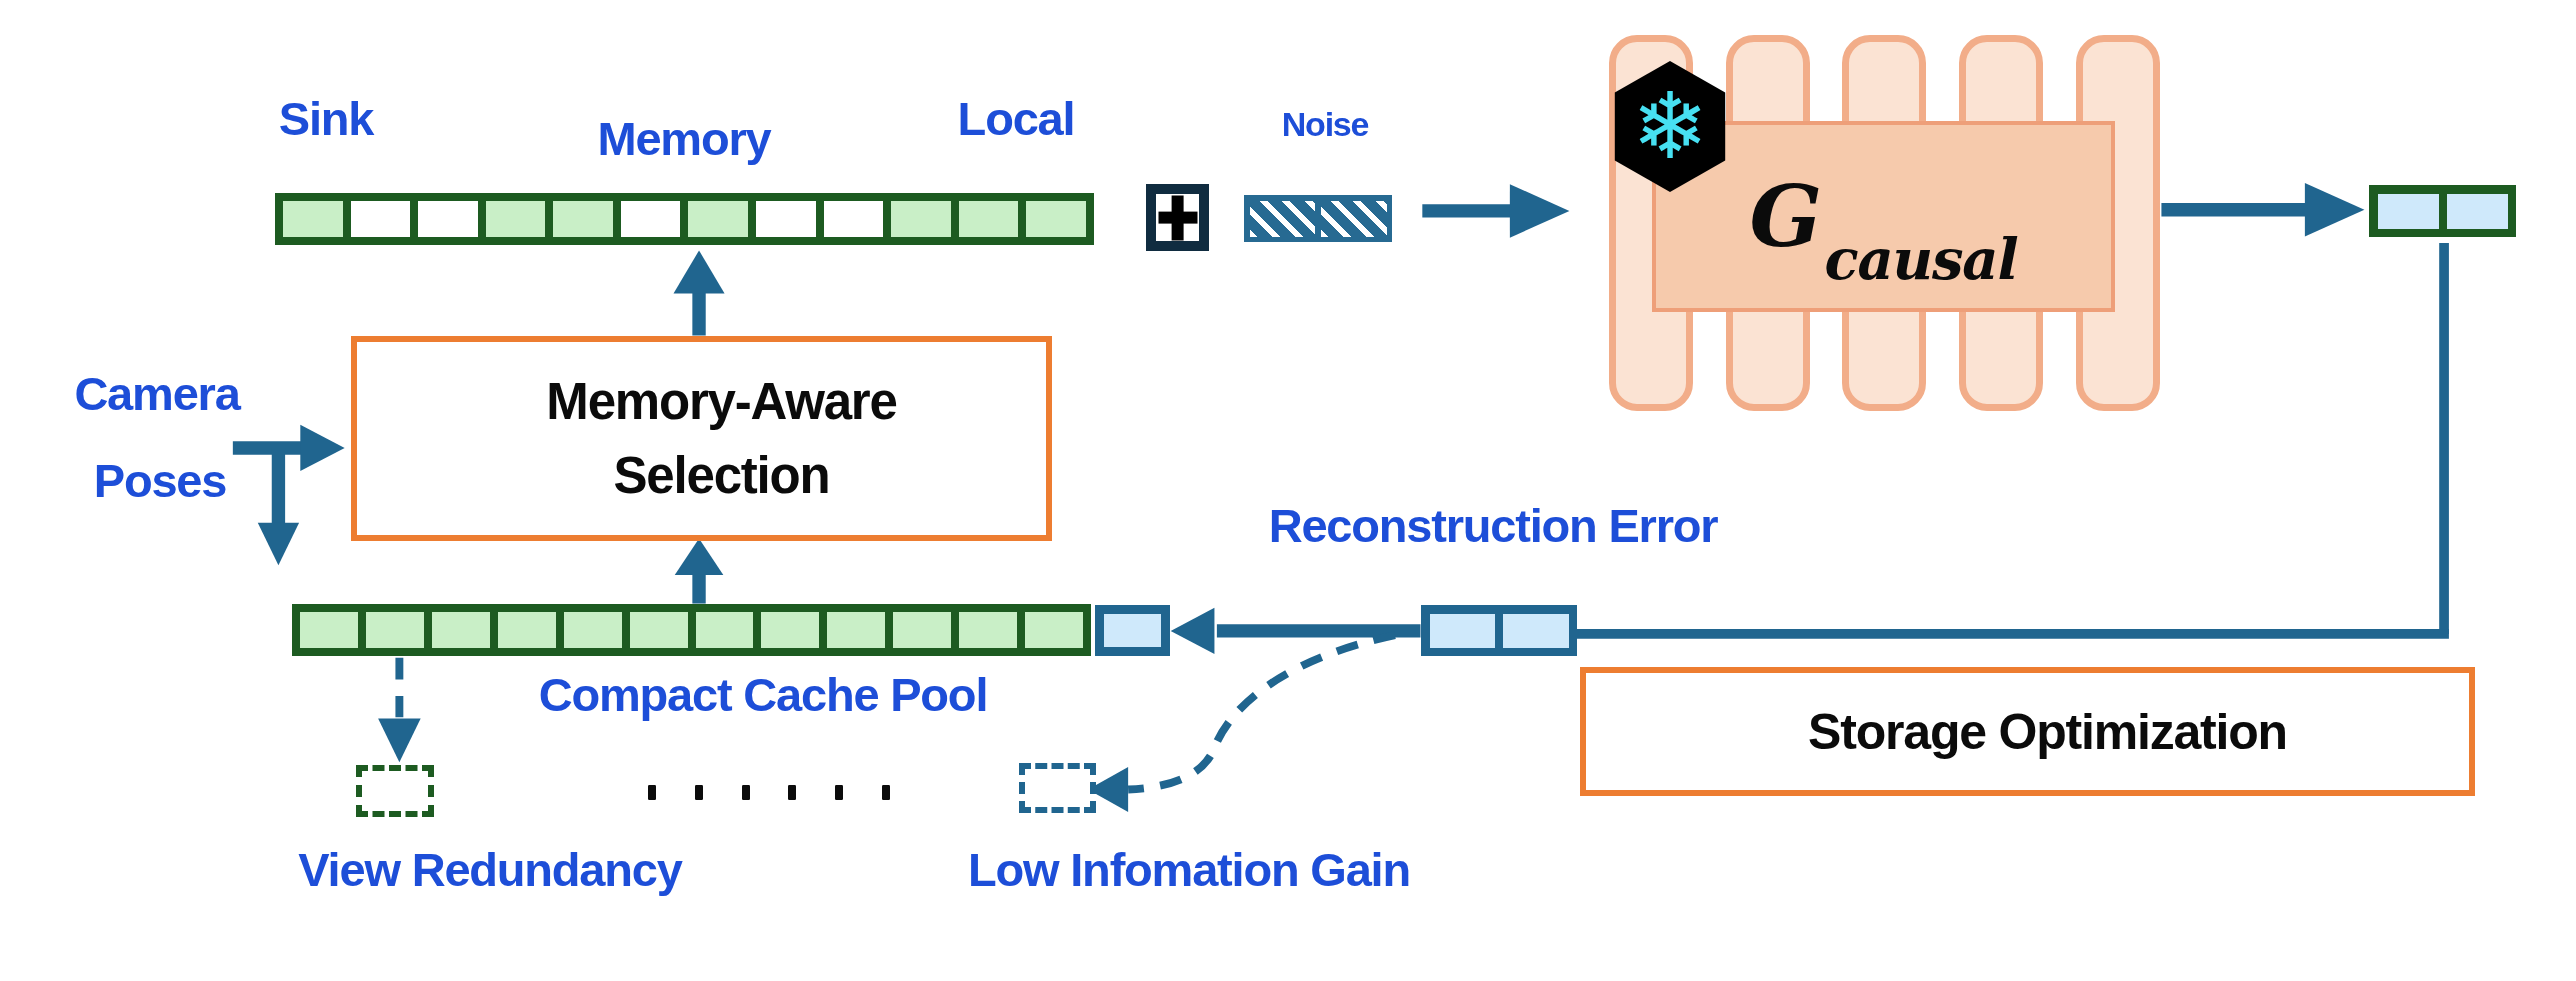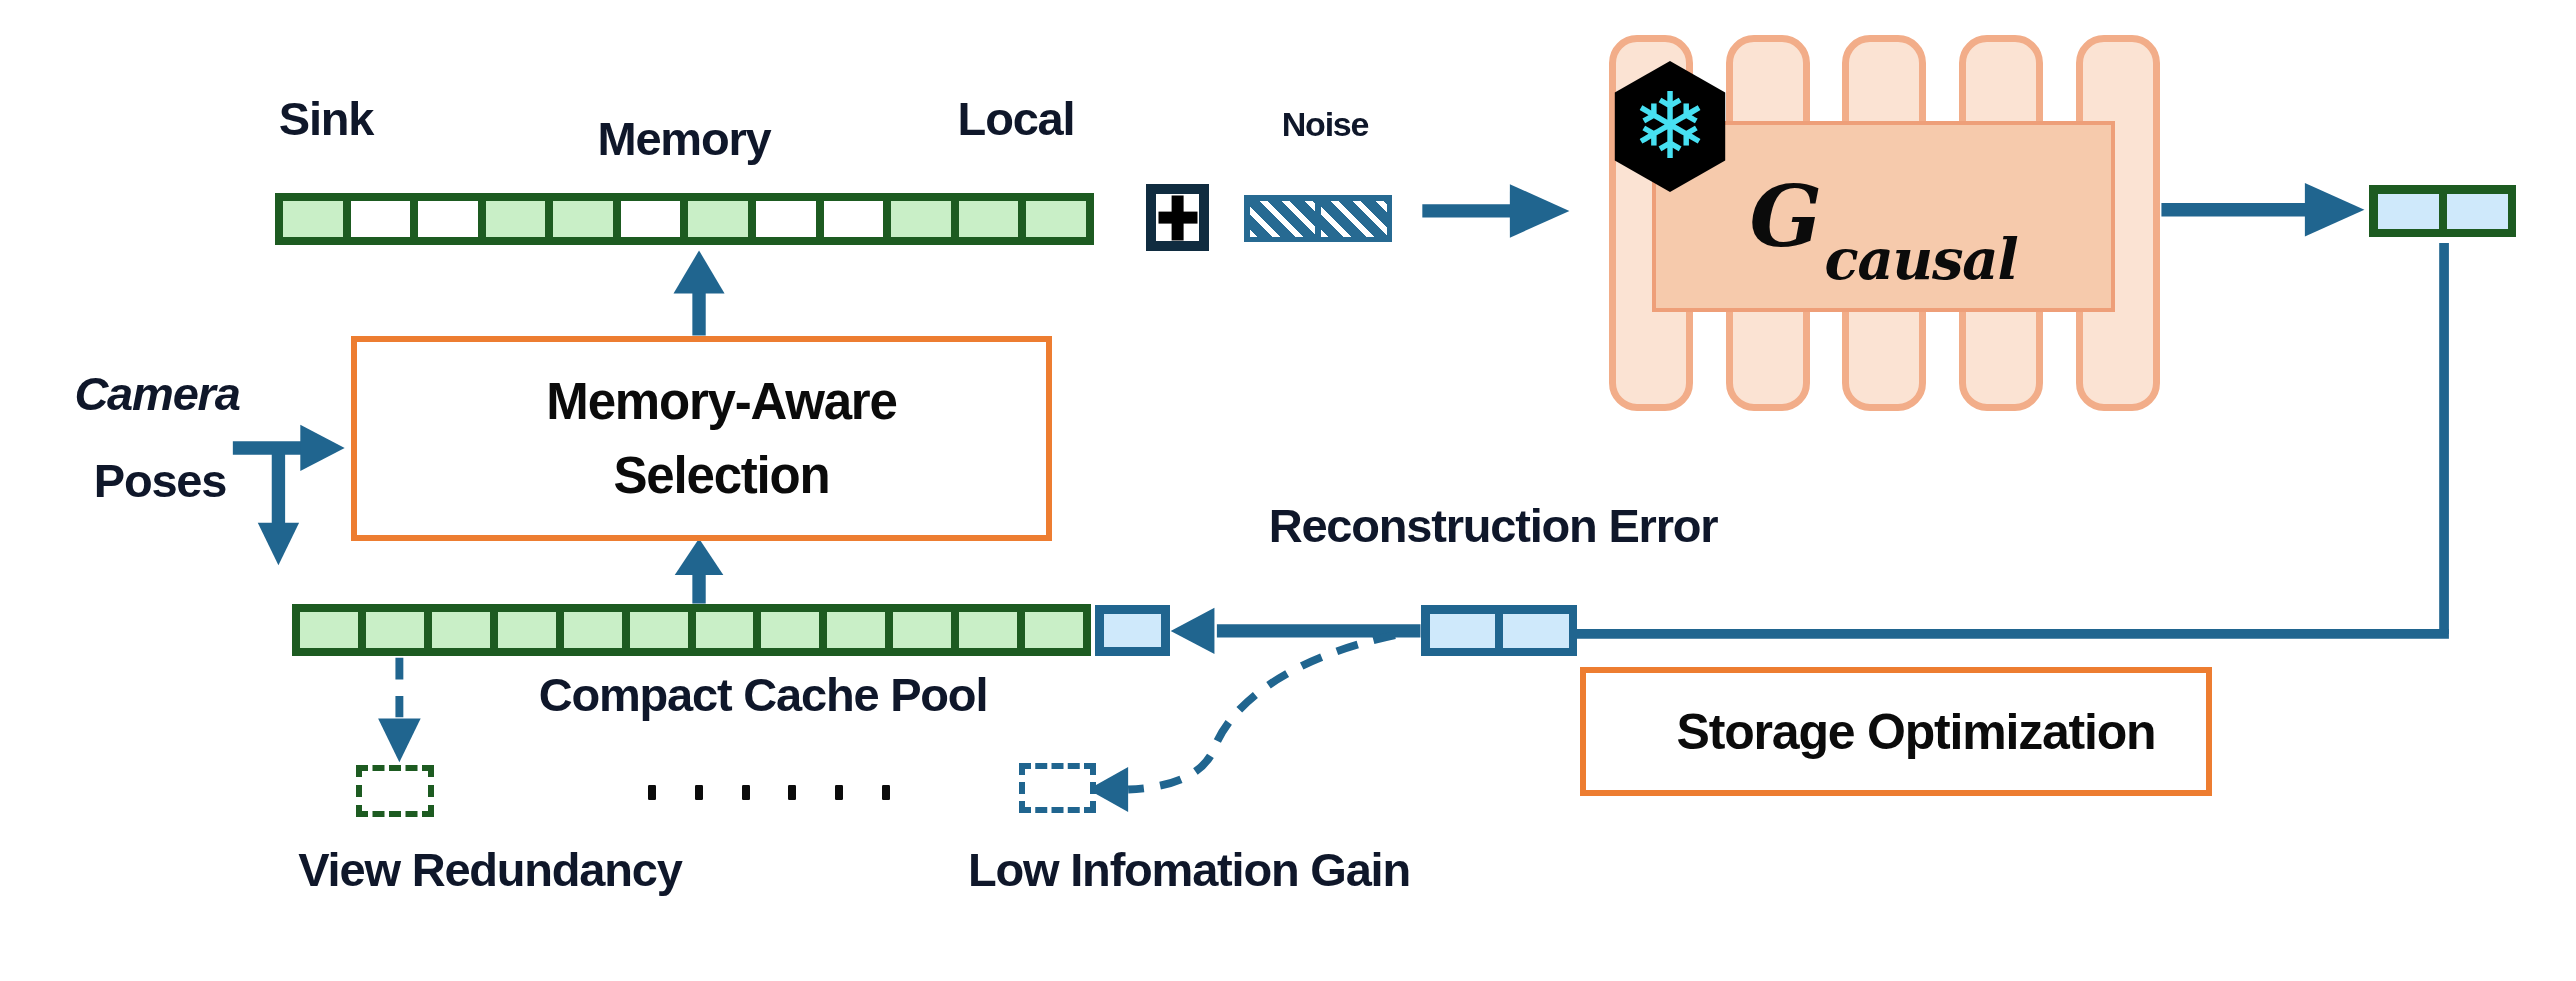--- a/index.html
+++ b/index.html
@@ -8,21 +8,21 @@
     font-family:"Liberation Sans", sans-serif;color:#111;
   }
   .overlay{position:absolute;left:0;top:0;z-index:1;}
   .shaft{stroke:var(--teal);stroke-width:22;}
   .shaft-thin{stroke:var(--teal);stroke-width:16;}
   .dashline{stroke:var(--teal);stroke-width:13;fill:none;stroke-dasharray:36 27;}
   .head{fill:var(--teal);stroke:none;}
 
   .lbl{
     position:absolute;transform:translateX(-50%);font-weight:bold;letter-spacing:-1.2px;
-    white-space:nowrap;font-size:47px;line-height:1;z-index:6;color:#0f172a;
+    white-space:nowrap;font-size:47px;line-height:1;z-index:6;color:#1d4ed8;
   }
   .lbl-noise{font-size:34px;}
 
   
   .row{position:absolute;display:flex;box-sizing:border-box;z-index:4;}
   .row-green{background:var(--green_border);padding:8px;gap:8px;}
   .row-blue{background:var(--teal);padding:8.5px;gap:8px;}
   .row .cell{flex:1 1 0;}
   .cell-green{background:var(--green_fill);}
   .cell-white{background:#ffffff;}
@@ -73,21 +73,21 @@
   }
   #snowflake .glyph{font-size:92px;line-height:1;color:var(--snowflake_cyan);font-family:"DejaVu Sans", sans-serif;}
 
   
   .obox{
     position:absolute;background:#fff;border:6px solid var(--orange);box-sizing:border-box;z-index:4;
     display:flex;flex-direction:column;align-items:center;justify-content:center;
     font-weight:bold;letter-spacing:-1.2px;color:#0b0b0b;padding-left:40px;
   }
   #selection-box{left:351px;top:336px;width:701px;height:205px;font-size:51px;line-height:1.45;}
-  #storage-box{left:1580px;top:667px;width:632px;height:129px;font-size:50px;}
+  #storage-box{left:1580px;top:667px;width:895px;height:129px;font-size:50px;}
 
   
   .dotted{position:absolute;background:#fff;box-sizing:border-box;z-index:4;}
   #vr-box{left:356px;top:765px;width:78px;height:52px;border:6px dashed var(--green_border);}
   #lig-box{left:1019px;top:763px;width:77px;height:50px;border:6px dashed var(--teal);}
 
   
   #dots{position:absolute;left:648px;top:785px;width:242px;display:flex;justify-content:space-between;z-index:4;}
   #dots .cell{flex:0 0 auto;width:8px;height:14.6px;background:#0b0b0b;border-radius:1.2px;}
 </style>
@@ -171,21 +171,21 @@
   </div>
   <div id="snowflake">
     <span class="glyph">❄</span>
   </div>
 
   <div class="row" id="output-tokens" style="padding:8.5px;gap:8px;">
       <span class="cell cell-blue"></span>
       <span class="cell cell-blue"></span>
     </div>
 
-  <div class="lbl" style="left:157px;top:370px;font-style:italic;">Camera</div>
+  <div class="lbl" style="left:157px;top:370px;">Camera</div>
   <div class="lbl" style="left:160px;top:457px;">Poses</div>
 
   <div class="obox" id="selection-box">
     <span>Memory-Aware</span>
     <span>Selection</span>
   </div>
 
   <div class="row row-green" id="cache-row">
       <span class="cell cell-green"></span>
       <span class="cell cell-green"></span>

